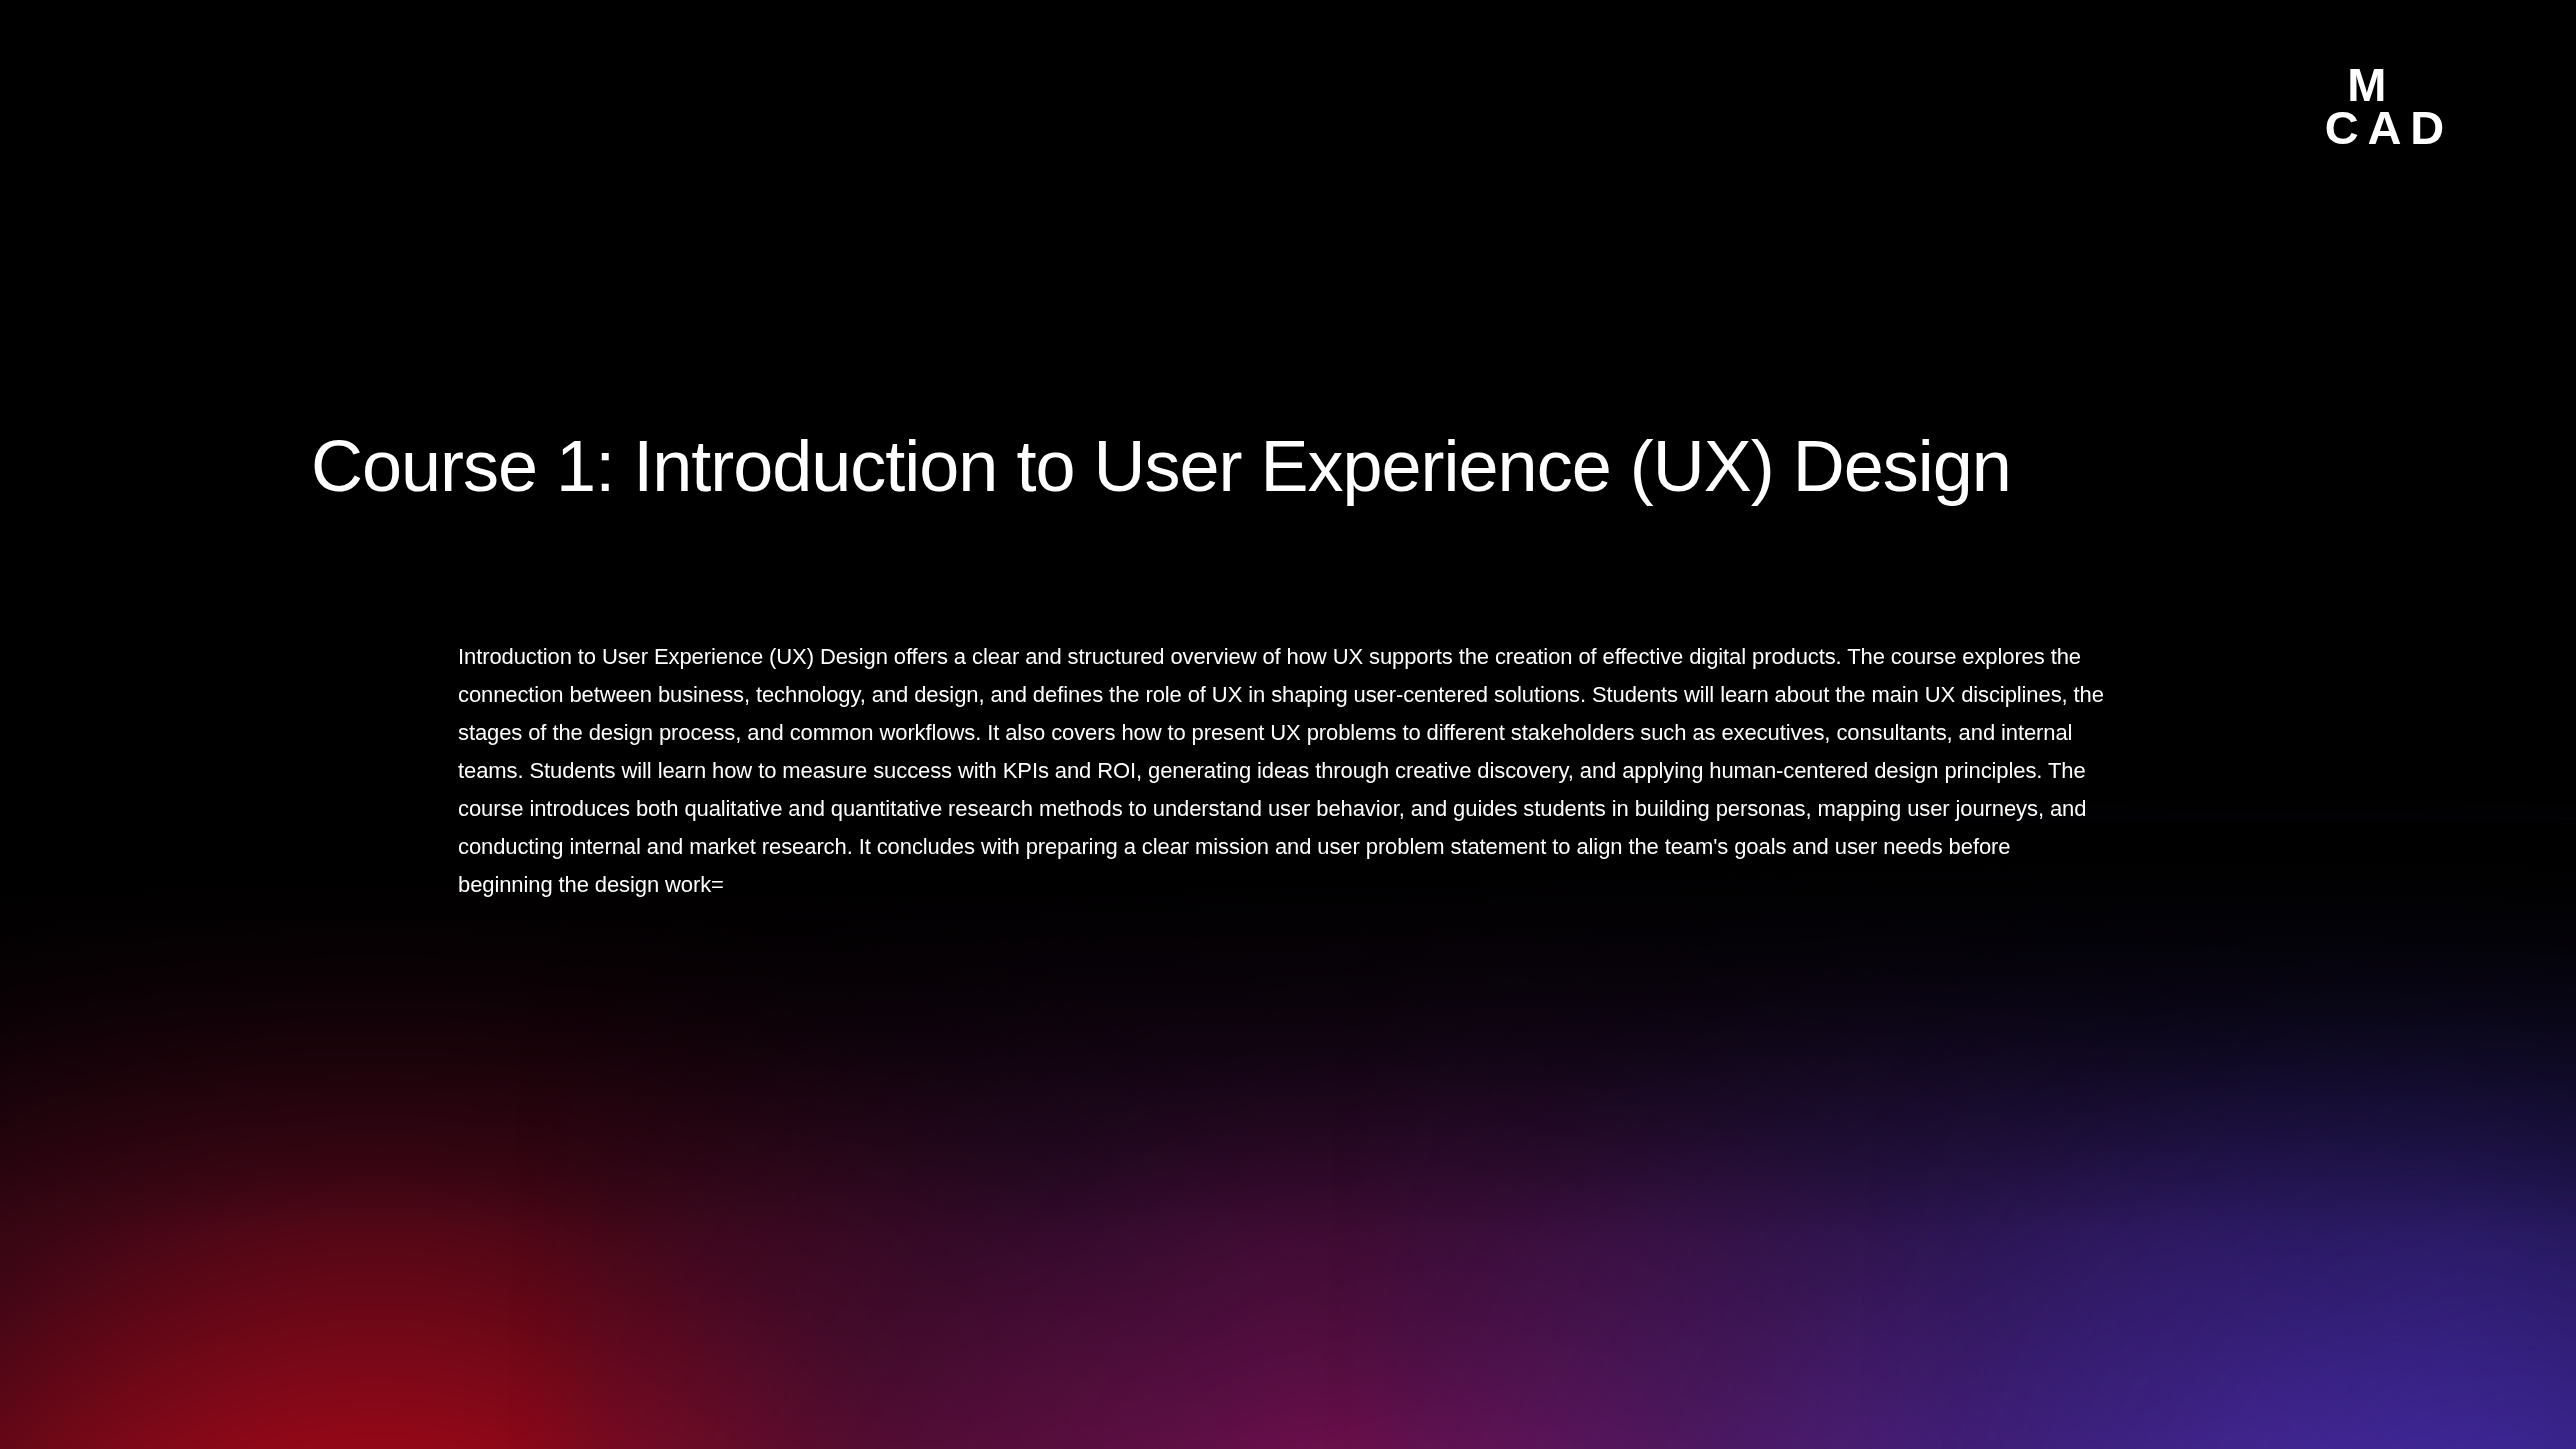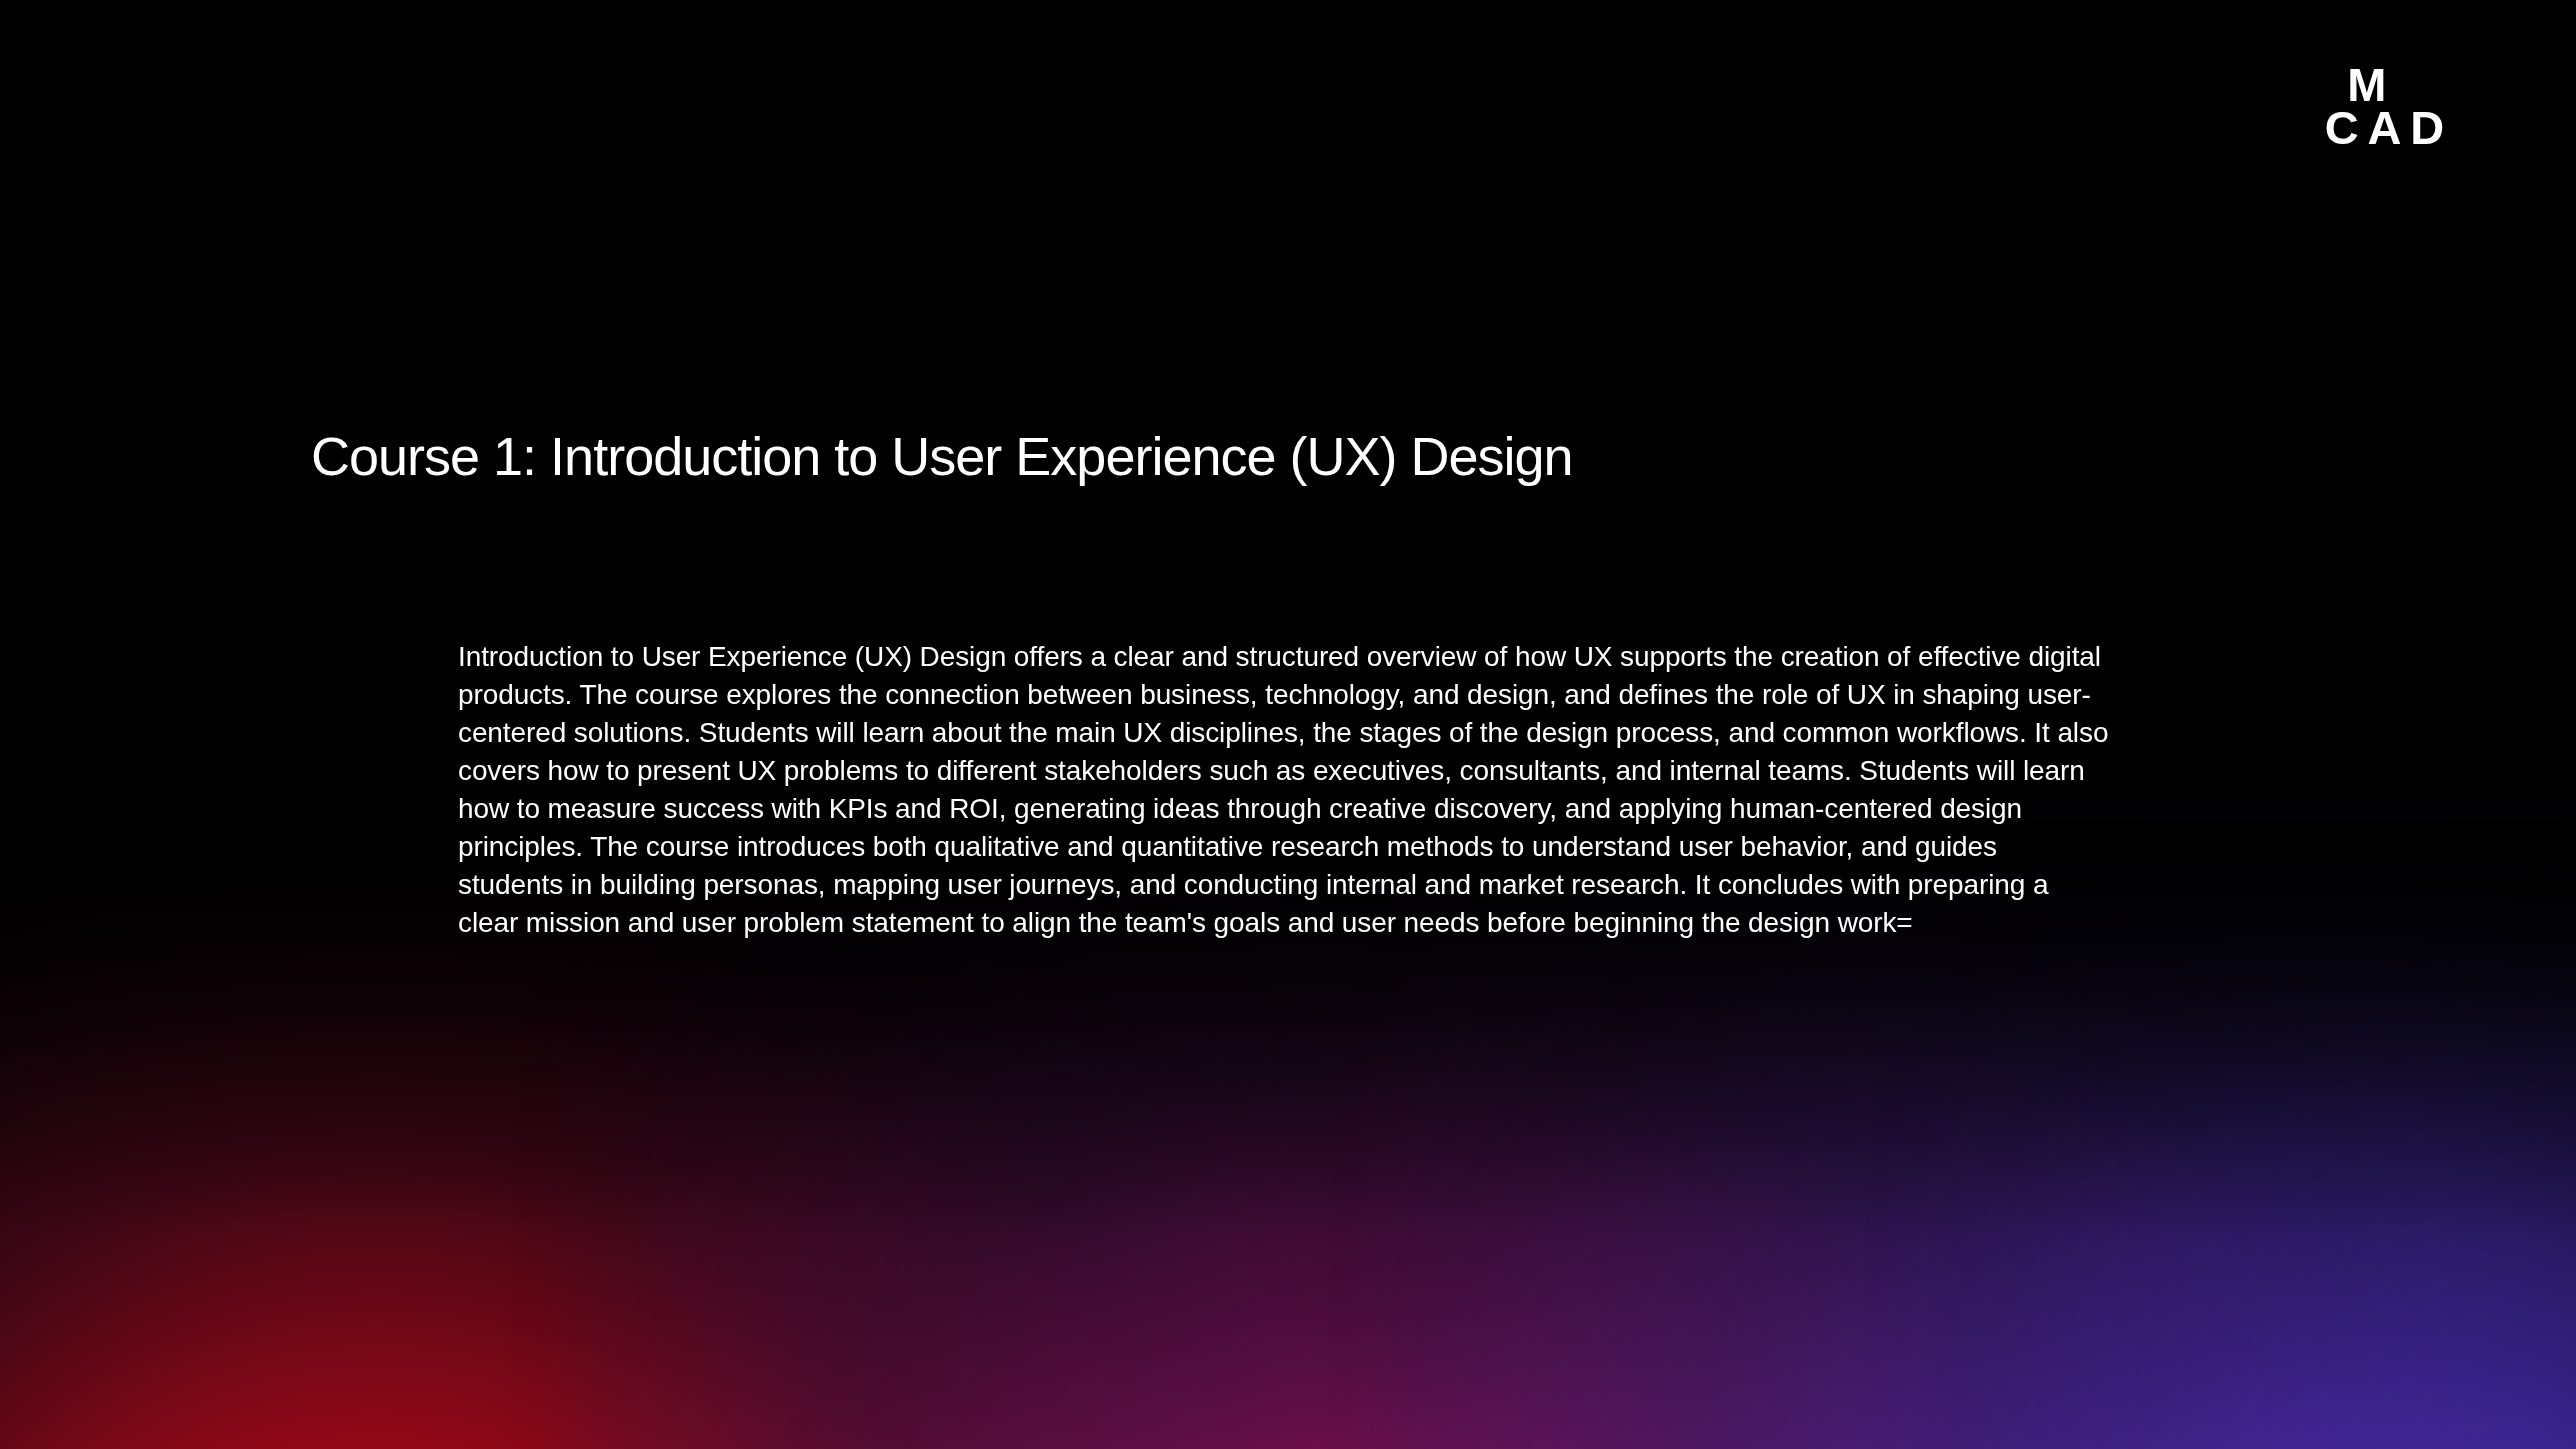--- a/index.html
+++ b/index.html
@@ -135,36 +135,36 @@
 
   
   .title {
     position: absolute;
     left: 311px;
     top: 428px;
     width: 2075px;
     color: #FFFFFF;
     font-family: "Liberation Sans", sans-serif;
     font-weight: 300;
-    font-size: 54px;
+    font-size: 72px;
     line-height: 1.06;
     letter-spacing: -1px;
     white-space: nowrap;
   }
 
   
   .body-copy {
     position: absolute;
     left: 458px;
     top: 638px;
     width: 1651px;
     color: #FFFFFF;
     font-family: "Liberation Sans", sans-serif;
     font-weight: 400;
-    font-size: 28px;
+    font-size: 22px;
     line-height: 38px;
     letter-spacing: -0.1px;
     text-align: left;
   }
 </style>
 </head>
 <body>
 
 <div class="slide">
 

